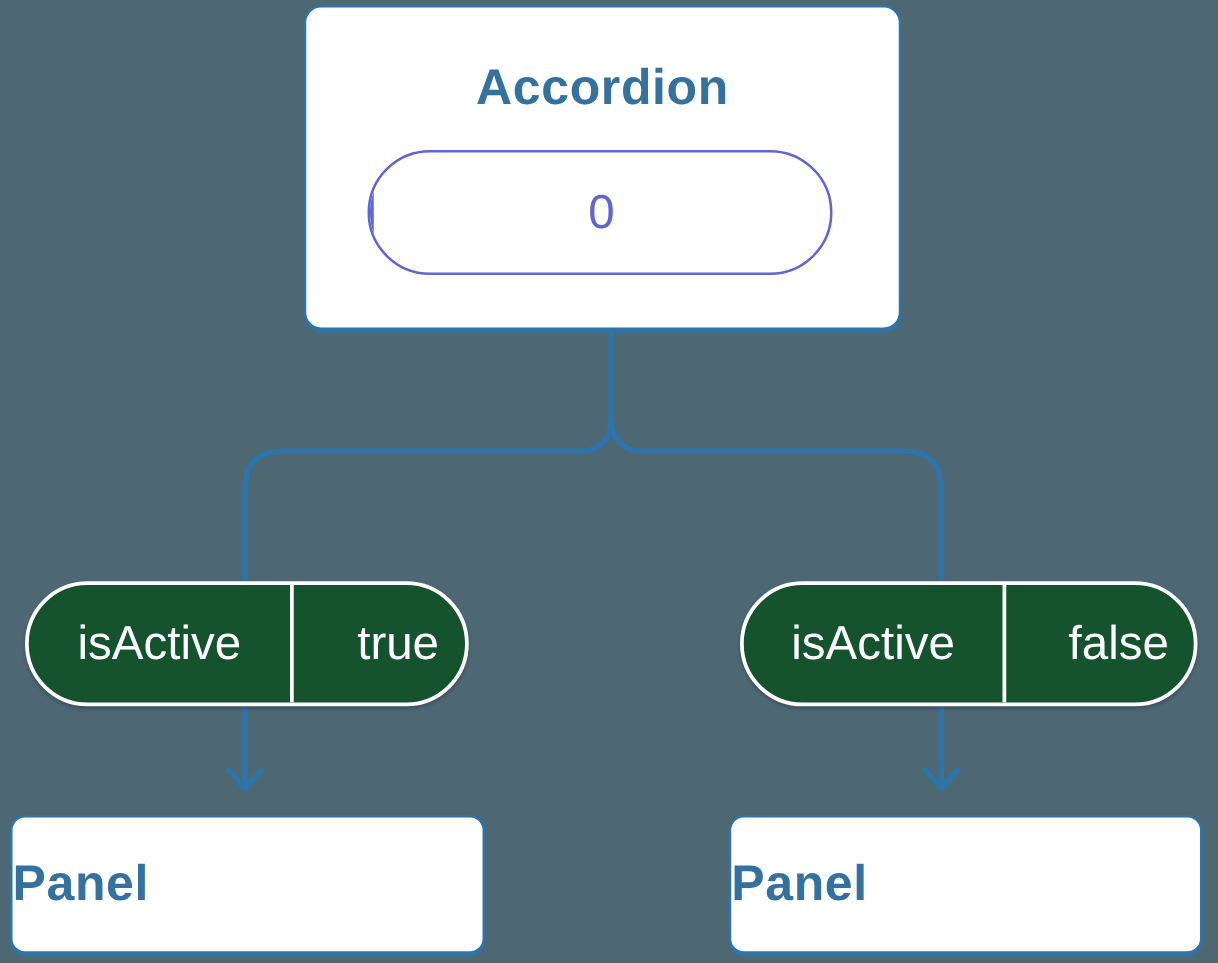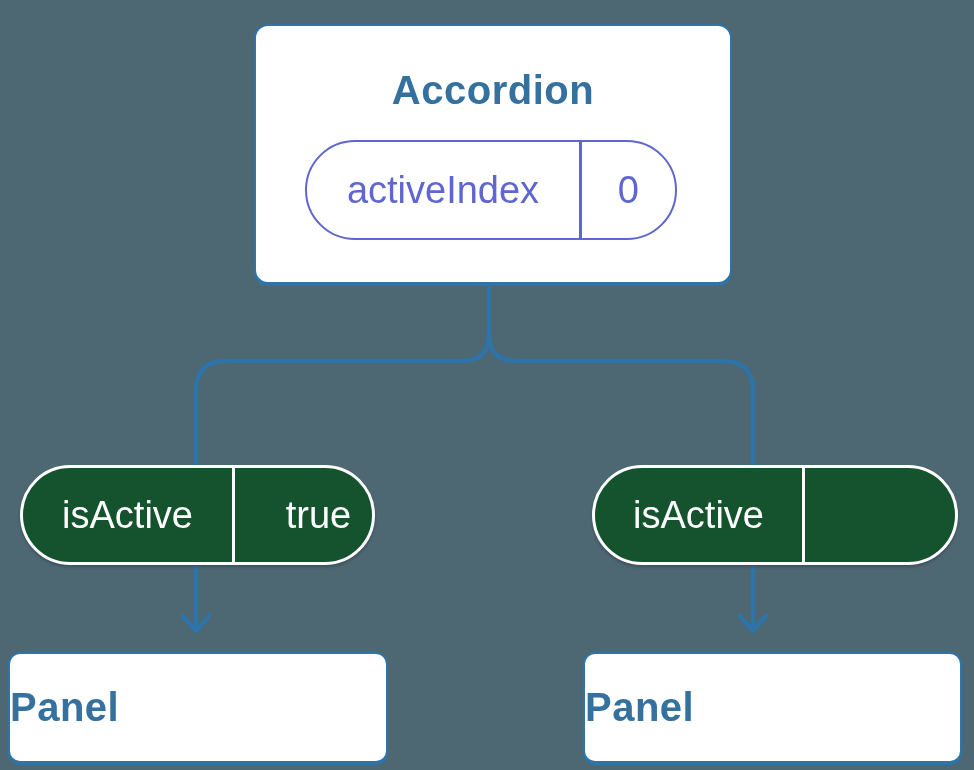--- a/index.html
+++ b/index.html
@@ -8,25 +8,25 @@
     background:#4d6773;
     font-family:"Liberation Sans","DejaVu Sans",sans-serif;
     overflow:hidden;
   }
   .diagram{position:relative;width:974px;height:770px;background:#4d6773;}
 
   .connector-svg{position:absolute;left:0;top:0;z-index:1;}
 
   
   .root-card{
-    position:absolute;left:254px;top:4px;width:478px;height:260px;
+    position:absolute;left:243px;top:4px;width:478px;height:260px;
     background:#ffffff;border:2.5px solid #2e74a8;border-radius:14px;
     box-shadow:0 2px 0 #2e74a8;
     box-sizing:border-box;z-index:2;
-    display:flex;flex-direction:column;align-items:center;margin-top:20px;
+    display:flex;flex-direction:column;align-items:center;
   }
   .root-title{
     margin-top:44px;
     font-size:40px;font-weight:700;color:#35719f;line-height:1;
     letter-spacing:0.5px;
   }
   
   .state-pill-outline{
     position:absolute;left:49px;top:114px;width:372px;height:100px;
     border:2.5px solid #5f65d1;border-radius:50px;
@@ -88,35 +88,35 @@
     <path d="M489 262 L489 338" fill="none" stroke="#2e74a8" stroke-width="4.5"></path>
     <path d="M489 334 Q489 361 462 361 L226 361 Q196 361 196 391 L196 629" fill="none" stroke="#2e74a8" stroke-width="4.5"></path>
     <path d="M489 334 Q489 361 516 361 L723 361 Q753 361 753 391 L753 629" fill="none" stroke="#2e74a8" stroke-width="4.5"></path>
     <path d="M183 616 L196 631 L209 616" fill="none" stroke="#2e74a8" stroke-width="4.5" stroke-linecap="round" stroke-linejoin="round"></path>
     <path d="M740 616 L753 631 L766 616" fill="none" stroke="#2e74a8" stroke-width="4.5" stroke-linecap="round" stroke-linejoin="round"></path>
   </svg>
 
   <div class="root-card">
     <div class="root-title">Accordion</div>
     <div class="state-pill-outline">
-      <div class="seg-label">activeIndex</div>
       <div class="seg-divider"></div>
       <div class="seg-value">0</div>
     </div>
   </div>
 
   <div class="prop-pill pill-left">
     <div class="seg-label">isActive</div>
     <div class="seg-divider"></div>
     <div class="seg-value">true</div>
   </div>
 
   <div class="prop-pill pill-right">
     <div class="seg-label">isActive</div>
     <div class="seg-divider"></div>
+    <div class="seg-value">false</div>
   </div>
 
   <div class="panel-box panel-left">
     <div class="panel-title">Panel</div>
   </div>
   <div class="panel-box panel-right">
     <div class="panel-title">Panel</div>
   </div>
 
 </div>

